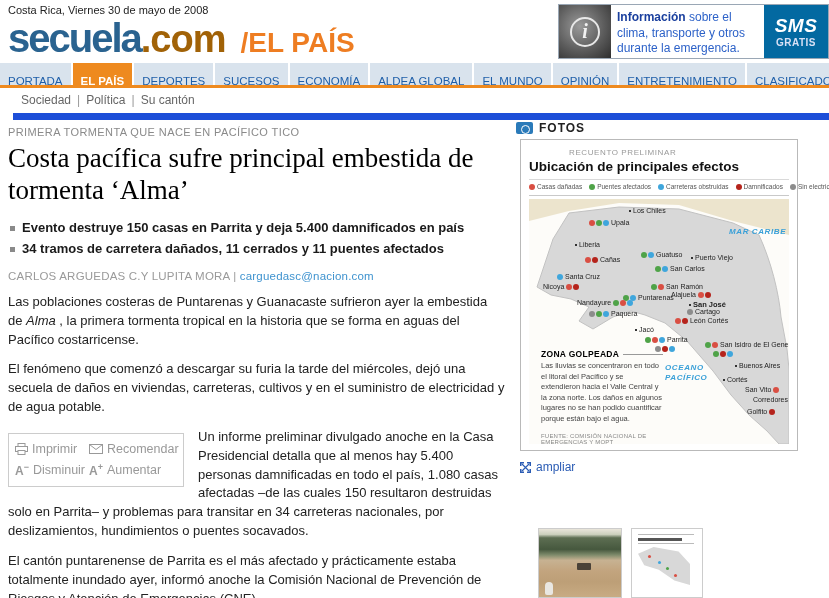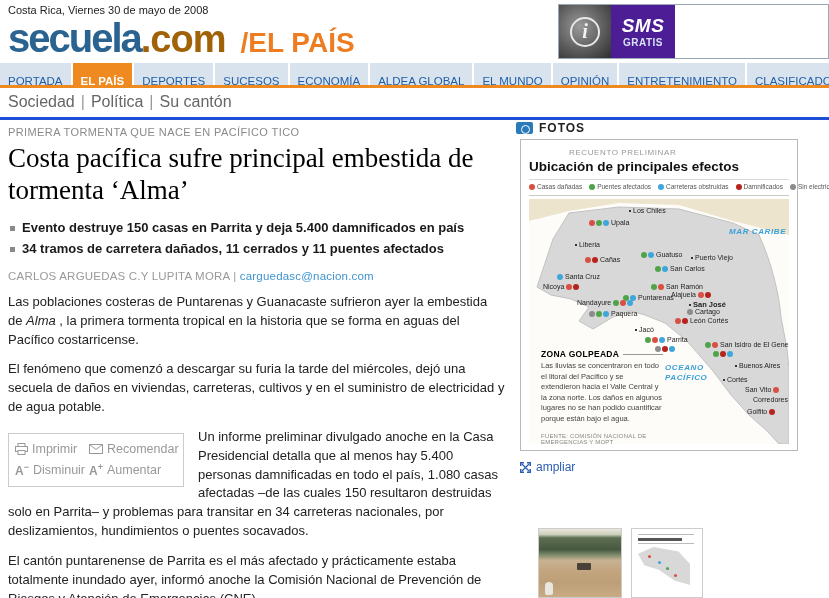--- a/index.html
+++ b/index.html
@@ -15,33 +15,33 @@
 
   .banner { position:absolute; top:4px; left:558px; width:271px; height:55px;
     border:1px solid #9aa7b5; display:flex; overflow:hidden; background:#fff; }
   .banner-img { width:52px; background:radial-gradient(circle at 40% 40%, #9a9a9a 0%, #5c5c5c 55%, #2e2e2e 100%);
     display:flex; align-items:center; justify-content:center; flex-shrink:0; }
   .info-circle { width:30px; height:30px; border:2px solid #e8e8e8; border-radius:50%;
     color:#f2f2f2; font-family:"Liberation Serif",serif; font-style:italic; font-weight:700;
     font-size:20px; display:flex; align-items:center; justify-content:center; }
   .banner-text { flex:1; padding:5px 6px; font-size:12px; line-height:1.3; color:#2d62c8; }
   .banner-text b { color:#1a3f9e; }
-  .sms { width:64px; background:#4c1d95; color:#fff; display:flex; flex-direction:column;
+  .sms { width:64px; background:#0369a1; color:#fff; display:flex; flex-direction:column;
     align-items:center; justify-content:center; flex-shrink:0; }
   .sms .sms-top { font-size:19px; font-weight:900; font-style:italic; letter-spacing:.5px; }
   .sms .sms-bottom { font-size:10px; font-weight:700; letter-spacing:.5px; color:#d8e0f5; }
 
   
   .nav { position:absolute; top:63px; left:0; width:829px; }
   .tabs { display:flex; gap:2px; height:22px; overflow:hidden; }
   .tab { background:#d9e3ed; color:#1f5fa9; font-size:11.5px; line-height:22px;
     padding:7px 8px; white-space:nowrap; cursor:pointer; }
   .tab.active { background:#ee8a1f; color:#fff; font-weight:700; }
   .nav-rule { height:3px; background:#ee8a1f; }
-  .subnav { padding:5px 8px 6px; font-size:16px; color:#666; border-bottom:3px solid #1d4ed8; }
+  .subnav { padding:5px 8px 6px; font-size:12px; color:#666; border-bottom:7px solid #1d4ed8;margin-left:13px; }
   .subnav .sep { margin:0 6px; color:#999; }
   .subnav-item { cursor:pointer; }
 
   
   .article { position:absolute; top:126px; left:8px; width:497px; }
   .kicker { font-size:11px; color:#8a8a8a; letter-spacing:.4px; margin-bottom:4px; }
   h1.headline { font-family:"Liberation Serif", serif; font-weight:400; font-size:27px;
     line-height:1.2; color:#000; margin:2px 0 12px; }
   .bullet-line { display:flex; align-items:flex-start; margin-bottom:4px; }
   .bullet-sq { width:5px; height:5px; background:#8a8a8a; margin:7px 7px 0 2px; flex-shrink:0; }
@@ -119,20 +119,23 @@
 
 <div class="dateline">Costa Rica, Viernes 30 de mayo de 2008</div>
 
 <div class="logo">
   <span class="nacion">secuela</span><span class="com">.com</span><span class="section">/EL PAÍS</span>
 </div>
 
 <div class="banner">
   <div class="banner-img">
     <div class="info-circle">i</div>
+  </div>
+  <div class="banner-text">
+    <b>Información</b><span> sobre el clima, transporte y otros durante la emergencia.</span>
   </div>
   <div class="sms">
     <div class="sms-top">SMS</div>
     <div class="sms-bottom">GRATIS</div>
   </div>
 </div>
 
 <div class="nav">
   <div class="tabs">
       <div class="tab">PORTADA</div>

